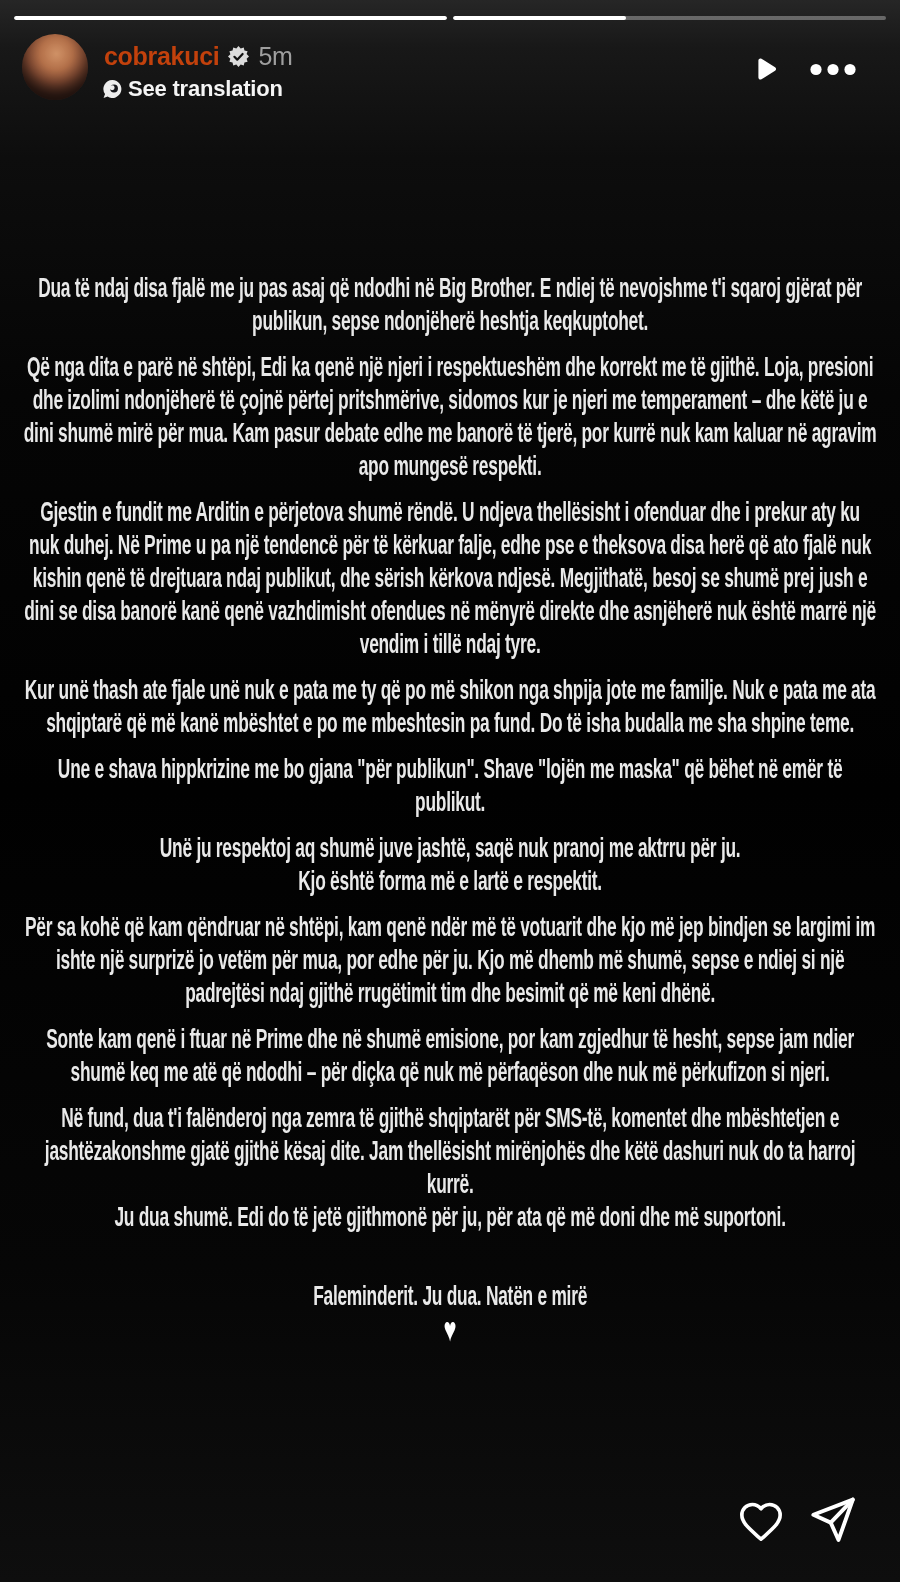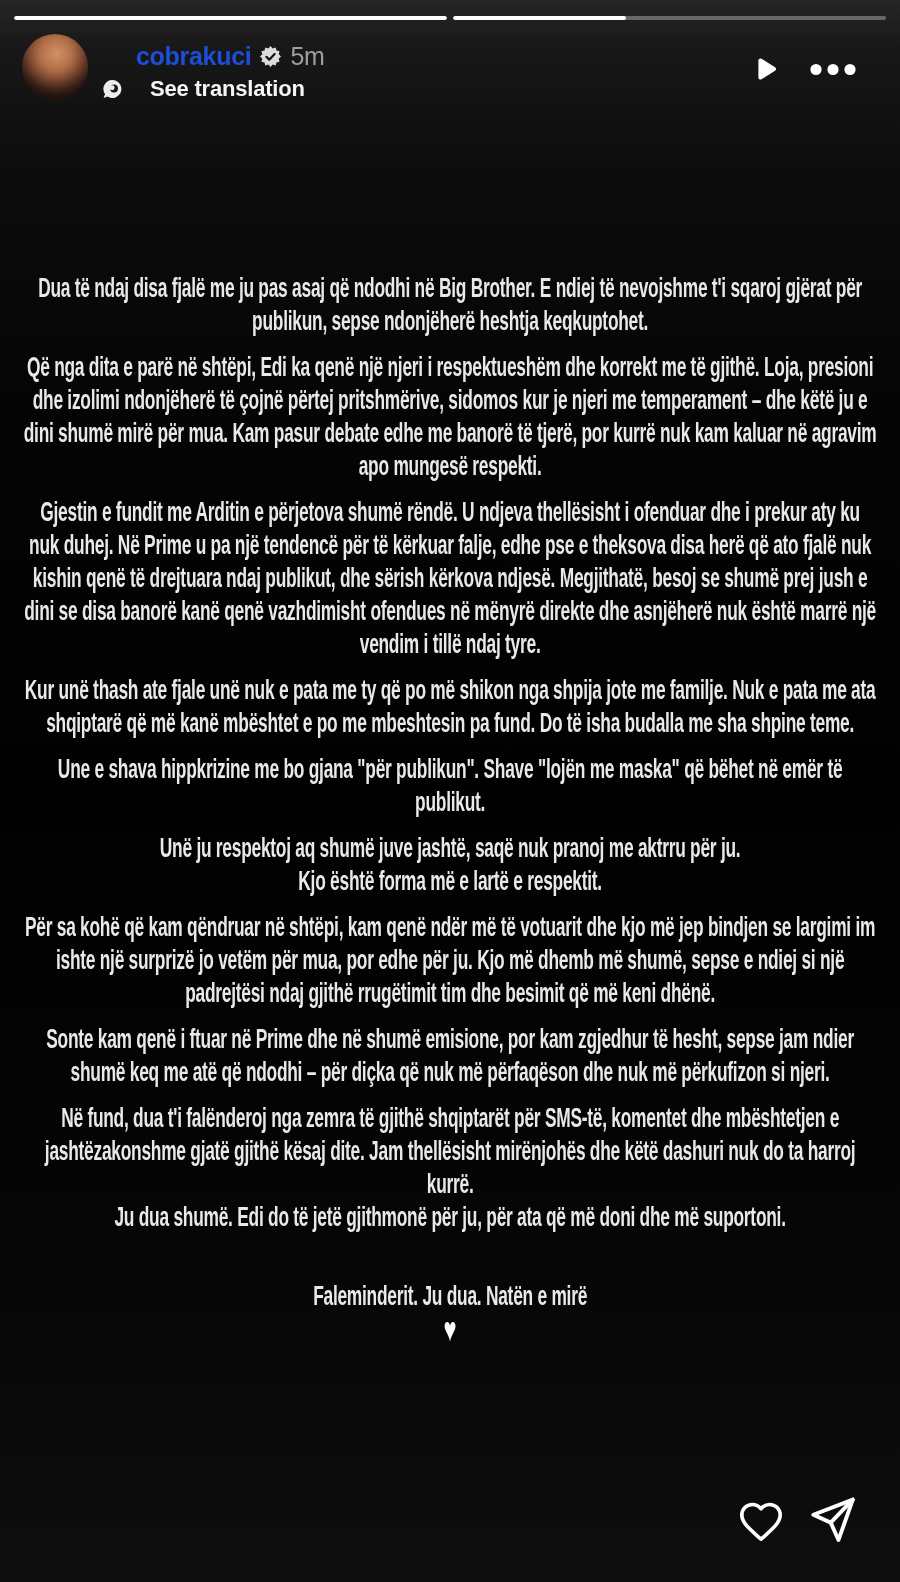--- a/index.html
+++ b/index.html
@@ -13,24 +13,24 @@
   .progress-row{position:absolute;top:16px;left:14px;right:14px;height:4px;display:flex;gap:6px;}
   .progress-track{flex:1;height:4px;background:rgba(255,255,255,0.32);border-radius:2px;overflow:hidden;}
   .progress-fill{height:100%;background:#ffffff;border-radius:2px;width:0;}
   
   .avatar{
     position:absolute;left:22px;top:34px;width:66px;height:66px;border-radius:50%;
     background:radial-gradient(circle at 52% 30%,#cf9166 0%,#b5714a 28%,#8a4f36 50%,#4a2a20 72%,#241512 100%);
     box-shadow:inset 0 -14px 18px rgba(0,0,0,.55);
   }
   .name-row{position:absolute;left:104px;top:42px;display:flex;align-items:center;gap:9px;}
-  .username{color:#1d4ed8;font-size:25px;font-weight:bold;letter-spacing:-0.3px;margin-left:32px;}
+  .username{color:#c2410c;font-size:25px;font-weight:bold;letter-spacing:-0.3px;}
   .badge{width:21px;height:21px;display:block;}
   .timestamp{color:#9f9f9f;font-size:25px;letter-spacing:-0.3px;}
-  .translate-row{position:absolute;left:101px;top:76px;display:flex;align-items:center;gap:26px;cursor:pointer;}
+  .translate-row{position:absolute;left:101px;top:76px;display:flex;align-items:center;gap:4px;cursor:pointer;}
   .translate-label{color:#f5f5f5;font-size:22px;font-weight:bold;letter-spacing:-0.2px;}
   .bubble-icon{width:23px;height:23px;display:block;}
   .play-btn{position:absolute;left:748px;top:53px;width:32px;height:32px;cursor:pointer;}
   .more-btn{position:absolute;left:809px;top:61px;width:48px;height:17px;cursor:pointer;}
   
   .story-text{
     position:absolute;top:272px;left:0;width:1400px;
     transform:scaleX(0.643);transform-origin:0 0;
     box-sizing:border-box;padding:0 36px;
     text-align:center;color:#e9e9e9;

